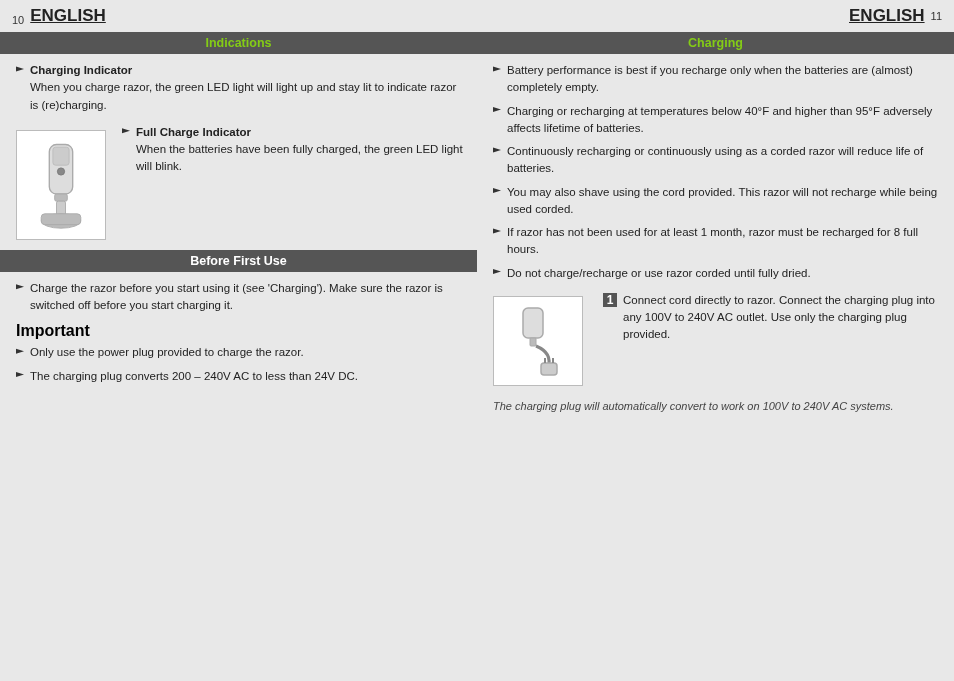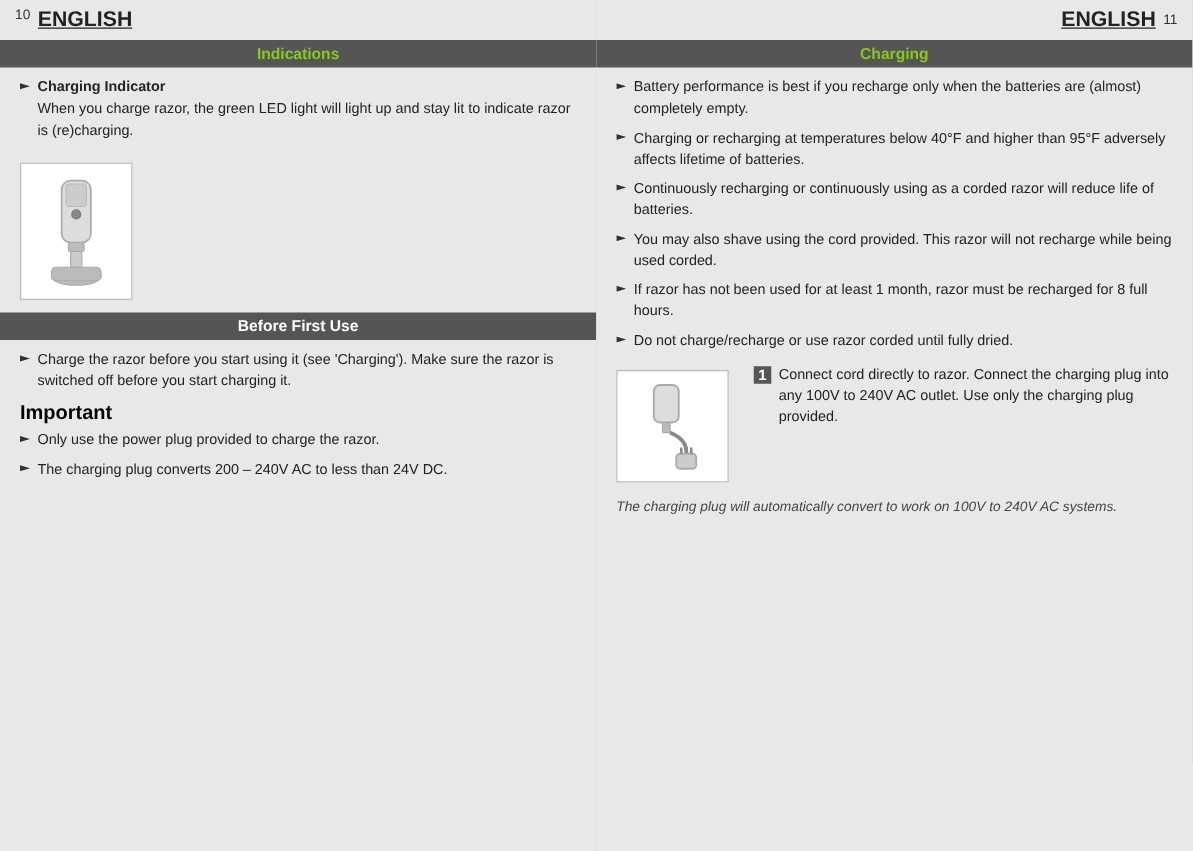--- a/index.html
+++ b/index.html
@@ -26,21 +26,21 @@
     }
     .right-panel {
       width: 477px;
       height: 681px;
       background: #e8e8e8;
       padding: 0;
       position: relative;
     }
     .page-header {
       display: flex;
-      align-items: flex-start;
+      align-items: flex-end;
       padding: 6px 12px;
       background: #e8e8e8;
     }
     .page-num {
       font-size: 11px;
       color: #333;
       margin-right: 6px;
     }
     .page-lang {
       font-size: 17px;
@@ -180,20 +180,30 @@
 
           <circle cx="35" cy="35" r="4" fill="#888" stroke="#777" stroke-width="1"></circle>
 
           <rect x="28" y="60" width="14" height="8" rx="2" fill="#bbb" stroke="#aaa" stroke-width="1"></rect>
           <rect x="30" y="68" width="10" height="20" rx="2" fill="#ccc" stroke="#aaa" stroke-width="1"></rect>
 
           <ellipse cx="35" cy="90" rx="22" ry="8" fill="#bbb" stroke="#aaa" stroke-width="1"></ellipse>
           <rect x="13" y="82" width="44" height="12" rx="4" fill="#bbb" stroke="#aaa" stroke-width="1"></rect>
         </svg>
       </div>
+      <div style="flex:1; padding-right:8px; padding-top:4px;">
+
+        <div class="bullet-item">
+          <span class="bullet"></span>
+          <span class="bullet-text">
+            <strong>Full Charge Indicator</strong><br>
+            When the batteries have been fully charged, the green LED light will blink.
+          </span>
+        </div>
+      </div>
     </div>
 
     <div class="before-first-use-bar">Before First Use</div>
 
     <div class="content-area">
       <div class="bullet-item">
         <span class="bullet"></span>
         <span class="bullet-text">
           Charge the razor before you start using it (see 'Charging').  Make sure the razor is switched off before you start charging it.
         </span>

